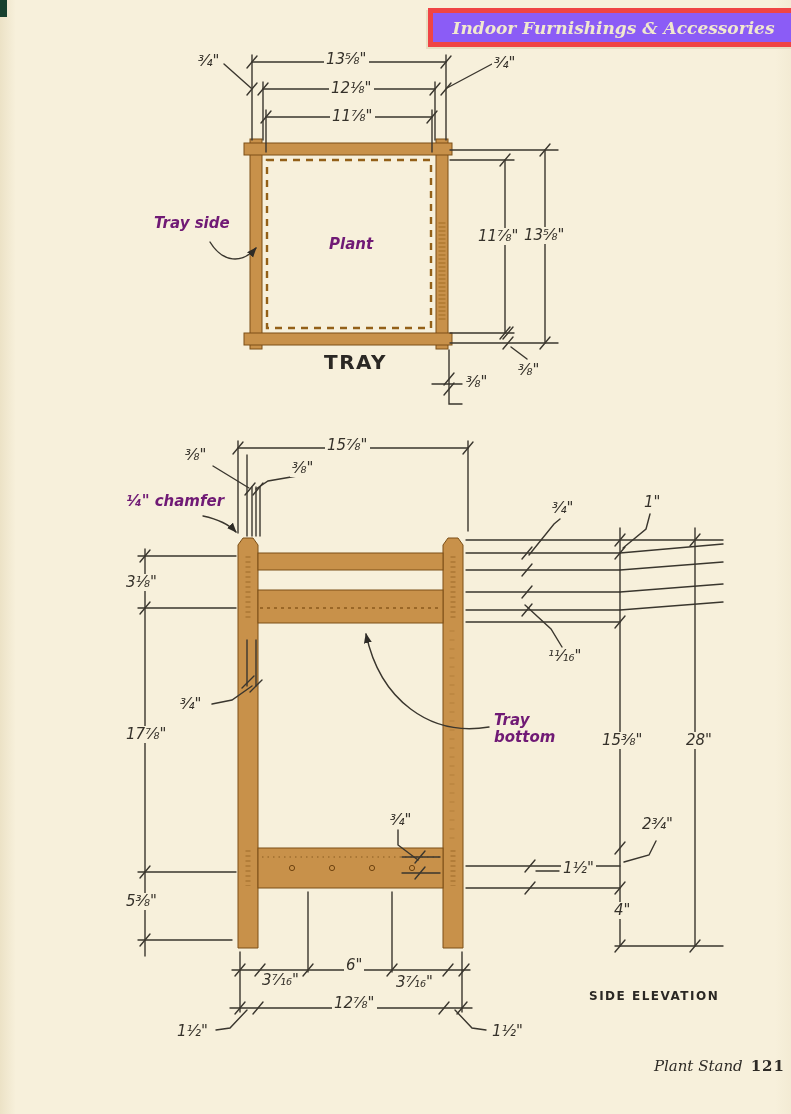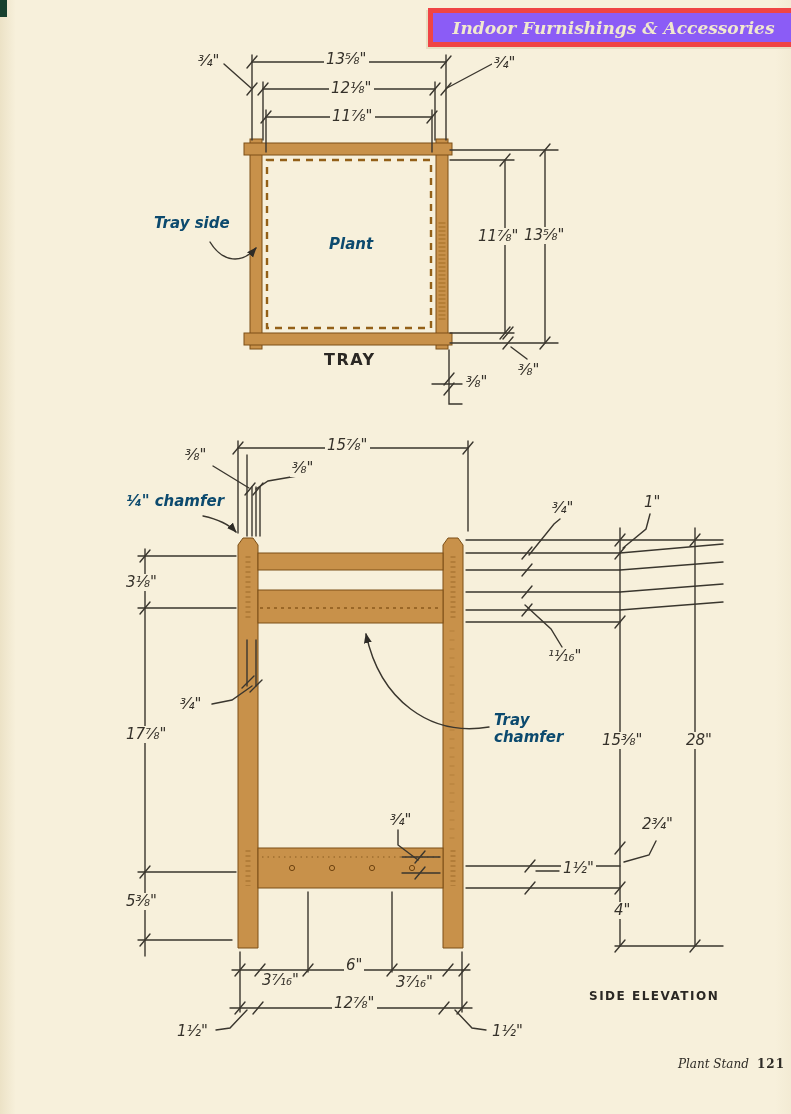--- a/index.html
+++ b/index.html
@@ -7,30 +7,30 @@
         font-family:"DejaVu Sans",sans-serif;}
   #page:before{content:"";position:absolute;left:0;top:0;width:100%;height:100%;
         background:linear-gradient(90deg,#ece2c6 0,#f7f0db 2%,#f7f0db 98%,#f3ebd4 100%);pointer-events:none;}
   svg.plan{position:absolute;left:0;top:0;z-index:1;}
   .ln{stroke:#3a362e;stroke-width:1.4;fill:none;stroke-linecap:round;}
   .wood{fill:#c8914a;stroke:#7c4f16;stroke-width:1;}
   .dash{stroke:#936018;stroke-width:2.4;fill:none;stroke-dasharray:7 6;}
   .dim{position:absolute;z-index:3;font-style:italic;font-size:15px;color:#35312a;
        background:#f7f0db;padding:0 2px;white-space:nowrap;line-height:1.1;}
   .lbl{position:absolute;z-index:3;font-style:italic;font-weight:700;font-size:15px;
-       color:#0c4a6e;background:#f7f0db;padding:0 2px;line-height:1.15;}
-  .caption{position:absolute;z-index:3;font-weight:700;font-size:16px;letter-spacing:1.5px;
+       color:#701a75;background:#f7f0db;padding:0 2px;line-height:1.15;}
+  .caption{position:absolute;z-index:3;font-weight:700;font-size:20px;letter-spacing:1.5px;
        color:#2b2824;font-family:"DejaVu Sans",sans-serif;}
   .banner{position:absolute;left:428px;top:8px;width:361px;height:29px;background:#8b5cf6;
        border:5px solid #ef4444;box-shadow:-2px 2px 0 #e8dfc2;color:#f1e8cf;z-index:4;
        display:flex;align-items:center;justify-content:center;
        font-family:"DejaVu Serif",serif;font-style:italic;font-weight:700;font-size:17px;}
   .corner-mark{position:absolute;left:0;top:0;width:7px;height:17px;background:#17402d;z-index:4;}
   .footer{position:absolute;left:440px;top:1057px;width:345px;text-align:right;z-index:4;
-       font-family:"DejaVu Serif",serif;font-size:12px;color:#2e2b26;}
+       font-family:"DejaVu Serif",serif;font-size:15px;color:#2e2b26;}
   .footer .book{font-style:italic;}
   .footer .pg{font-style:normal;font-weight:700;margin-left:8px;letter-spacing:1px;}
 </style>
 </head>
 <body>
 
 <div id="page">
 
   <div class="corner-mark"></div>
   <div class="banner">
@@ -233,21 +233,21 @@
   <div class="dim" style="left:325px;top:437px">15⁷⁄₈"</div>
   <div class="dim" style="left:183px;top:447px">³⁄₈"</div>
   <div class="dim" style="left:290px;top:460px">³⁄₈"</div>
   <div class="lbl" style="left:124px;top:493px">¹⁄₄" chamfer</div>
   <div class="dim" style="left:550px;top:500px">³⁄₄"</div>
   <div class="dim" style="left:642px;top:494px">1"</div>
   <div class="dim" style="left:124px;top:574px">3¹⁄₈"</div>
   <div class="dim" style="left:546px;top:648px">¹¹⁄₁₆"</div>
   <div class="dim" style="left:178px;top:696px">³⁄₄"</div>
   <div class="dim" style="left:124px;top:726px">17⁷⁄₈"</div>
-  <div class="lbl" style="left:492px;top:712px;width:62px">Tray chamfer</div>
+  <div class="lbl" style="left:492px;top:712px;width:62px">Tray bottom</div>
   <div class="dim" style="left:600px;top:732px">15³⁄₈"</div>
   <div class="dim" style="left:684px;top:732px">28"</div>
   <div class="dim" style="left:640px;top:816px">2³⁄₄"</div>
   <div class="dim" style="left:561px;top:860px">1¹⁄₂"</div>
   <div class="dim" style="left:612px;top:902px">4"</div>
   <div class="dim" style="left:388px;top:812px">³⁄₄"</div>
   <div class="dim" style="left:124px;top:893px">5³⁄₈"</div>
   <div class="dim" style="left:260px;top:972px">3⁷⁄₁₆"</div>
   <div class="dim" style="left:344px;top:957px">6"</div>
   <div class="dim" style="left:394px;top:974px">3⁷⁄₁₆"</div>

